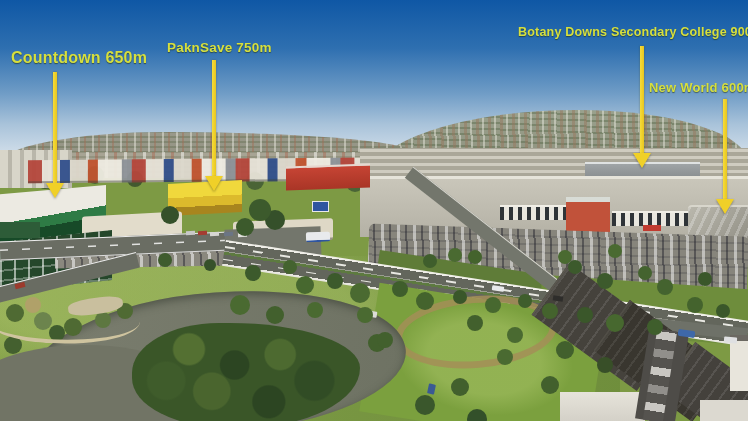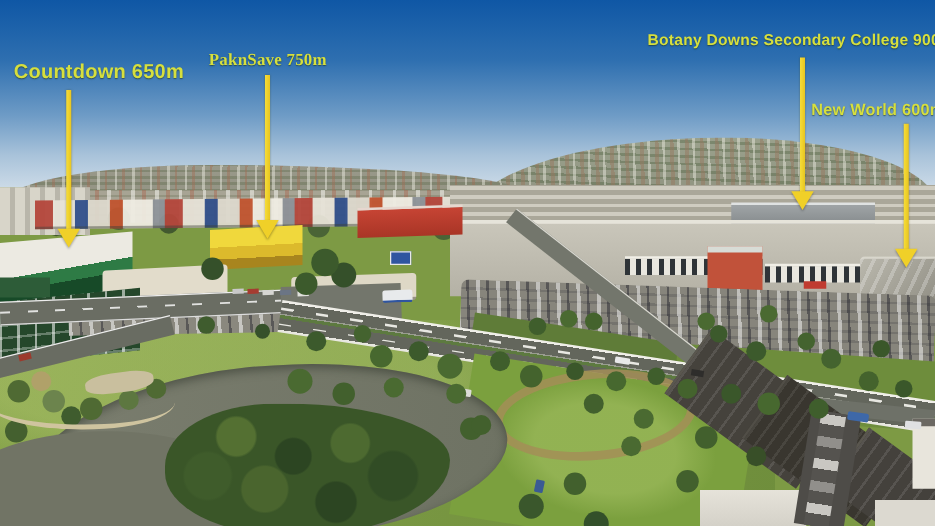--- a/index.html
+++ b/index.html
@@ -185,21 +185,21 @@
               165px 210px 0 4px #35502a,450px 250px 0 2px #4a6a31,560px 252px 0 2px #4a6a31,
               610px 246px 0 2px #4a6a31;"></div>
 
   <div>
     <div class="ann-label" style="left:11px;top:49px;font-size:16px;">Countdown 650m</div>
     <div class="ann-line" style="left:53px;top:72px;height:112px;"></div>
     <div class="ann-head" style="left:46px;top:183px;"></div>
   </div>
 
   <div>
-    <div class="ann-label" style="left:167px;top:40px;font-size:13.5px;font-family:Liberation Serif, serif;">PaknSave 750m</div>
+    <div class="ann-label" style="left:167px;top:40px;font-size:13.5px;">PaknSave 750m</div>
     <div class="ann-line" style="left:212px;top:60px;height:117px;"></div>
     <div class="ann-head" style="left:205px;top:176px;"></div>
   </div>
 
   <div>
     <div class="ann-label" style="left:518px;top:25px;font-size:12.5px;">Botany Downs Secondary College 900m</div>
     <div class="ann-line" style="left:640px;top:46px;height:108px;"></div>
     <div class="ann-head" style="left:633px;top:153px;"></div>
   </div>
 

